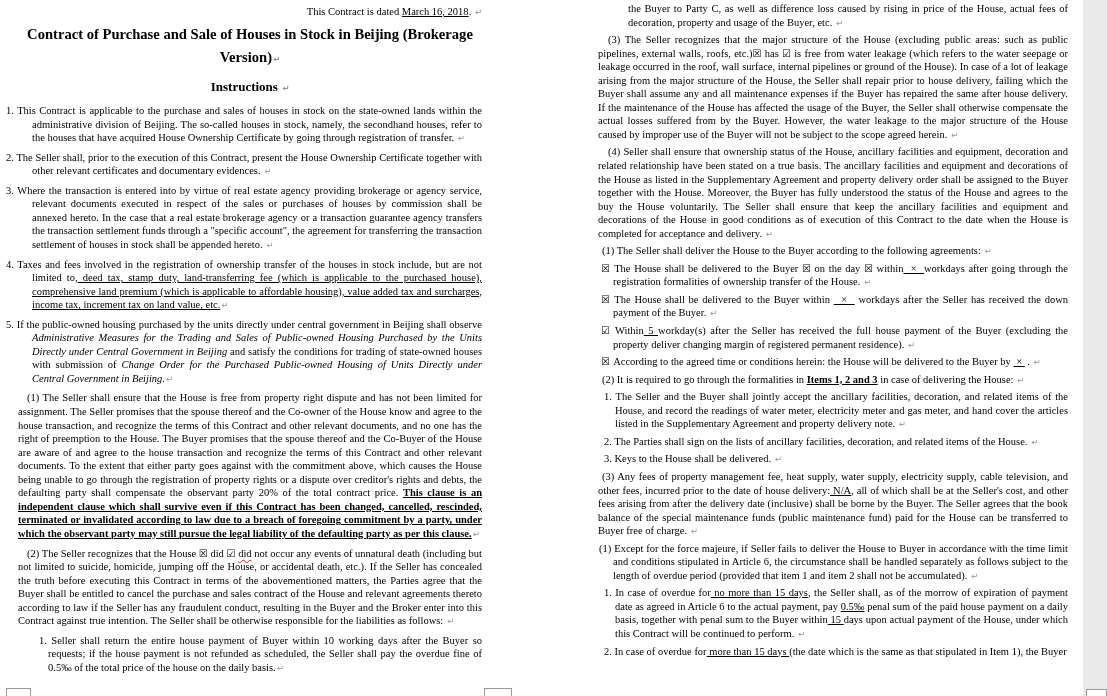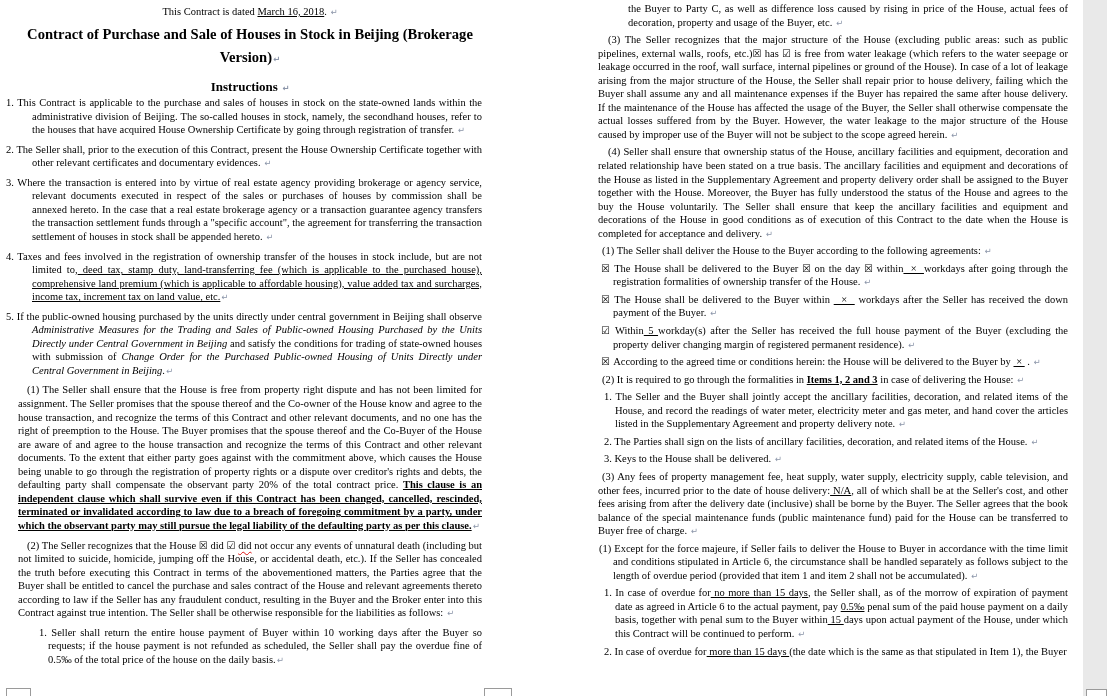--- a/index.html
+++ b/index.html
@@ -7,23 +7,23 @@
     position:absolute;top:0;height:696px;background:#fff;overflow:hidden;
     box-sizing:border-box;
     font-family:"Liberation Serif","DejaVu Serif",serif;
     font-size:10.5px;line-height:13.55px;color:#000;
   }
   #page-left{left:0;width:546px;padding:5px 64px 0 18px;--gap:5px;}
   #page-right{left:538px;width:545px;padding:2px 15px 0 60px;--gap:3px;}
   #gutter{position:absolute;top:0;left:546px;width:16px;height:696px;background:#e9e9e9;
     border-left:1px solid #b3b3b3;border-right:1px solid #b3b3b3;box-sizing:border-box;}
   .blk{margin:0 0 var(--gap) 0;text-align:justify;}
-  .dateline{text-align:center;margin-bottom:0;}
+  .dateline{text-align:right;margin-bottom:0;}
   .title{text-align:center;font-weight:bold;font-size:14.6px;line-height:23px;margin:3px 0 9px;text-indent:0;}
-  .subtitle{text-align:center;font-weight:bold;font-size:13px;margin:0 0 1px;text-indent:0;}
+  .subtitle{text-align:center;font-weight:bold;font-size:13px;margin:0 0 9px;text-indent:0;}
   .heading{font-weight:bold;text-align:left;padding-top:4px;}
   .para{text-indent:9px;}
   #page-right .para{text-indent:10px;}
   .para-flat{text-indent:4px;}
   .li-top{margin-left:14px;text-indent:-26px;}
   .li-num{margin-left:30px;text-indent:-9px;}
   #page-right .li-num{margin-left:17px;text-indent:-11px;}
   .cb{margin-left:15px;text-indent:-12px;}
   .hang{margin-left:15px;text-indent:-14px;}
   .cont{margin-left:30px;}

